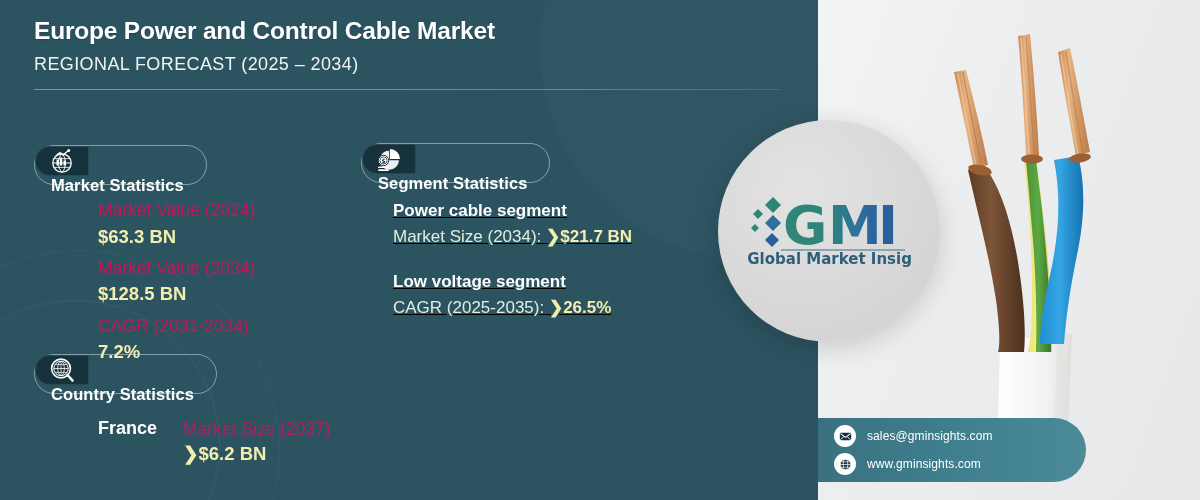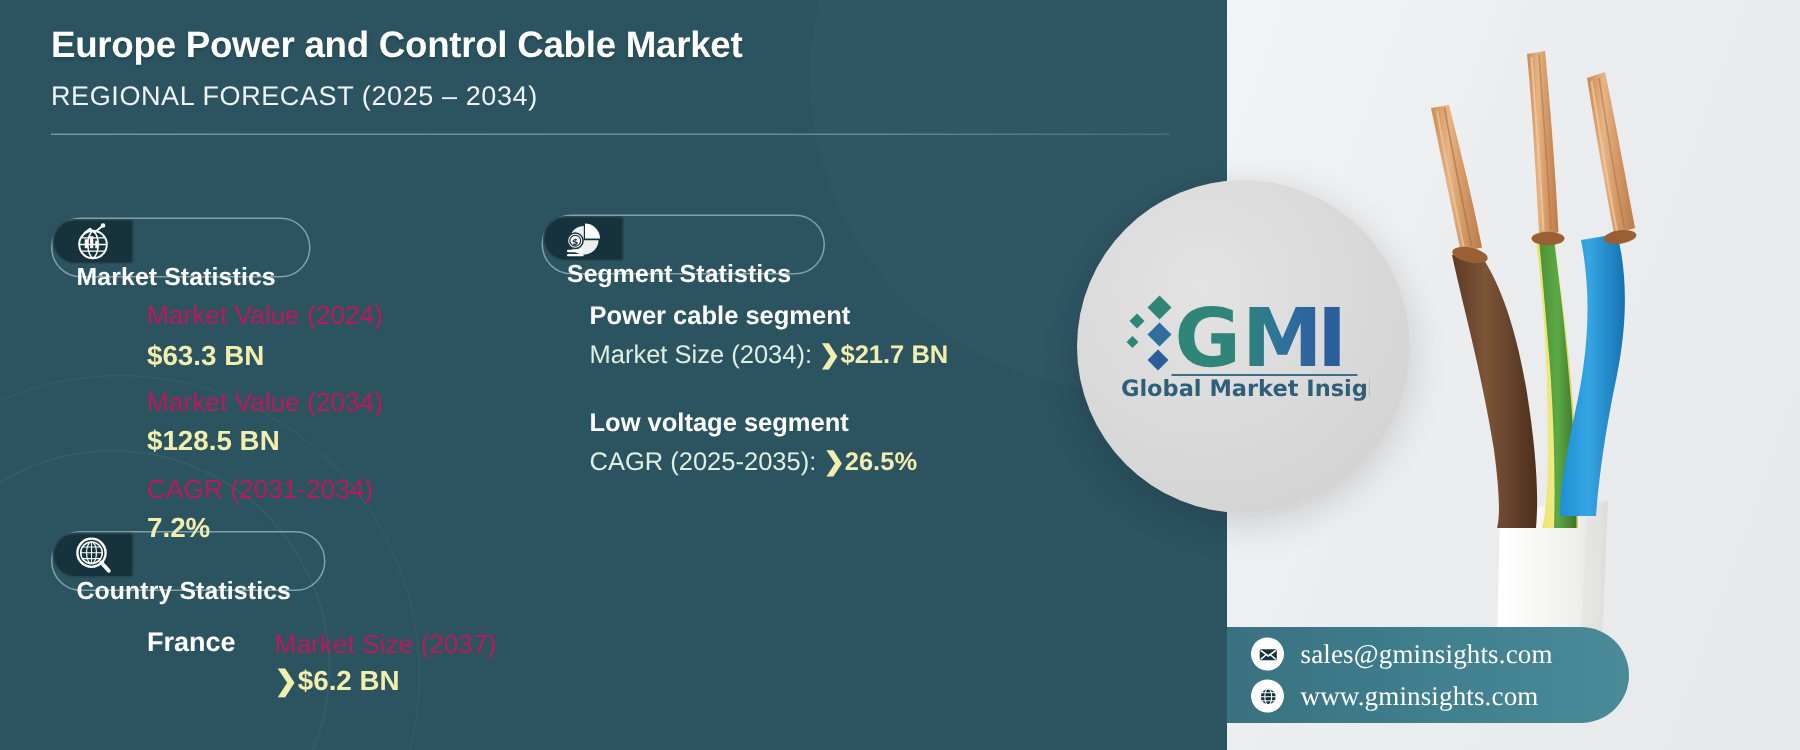--- a/index.html
+++ b/index.html
@@ -56,21 +56,21 @@
   .mint { color:#def0df; }
 
   #market-stats { position:absolute; left:98px; top:198px; }
   #market-stats .lbl { font-size:17.5px; line-height:1.46; }
   #market-stats .val { font-size:18.5px; line-height:1.42; }
   #market-stats .grp { margin-bottom:6px; }
 
   #segment-stats { position:absolute; left:393px; top:198px; }
   #segment-stats .ttl { color:#ffffff; font-weight:bold; font-size:17px; line-height:1.5; }
   #segment-stats .sub { font-size:17px; line-height:1.5; }
-  #segment-stats .grp { margin-bottom:20px; }
+  #segment-stats .grp { margin-bottom:20px;text-decoration:underline; }
 
   #country-stats { position:absolute; left:98px; top:417px; display:flex; }
   #country-stats .cname { color:#ffffff; font-weight:bold; font-size:18px; padding-top:1px; }
   #country-stats .cval { margin-left:26px; }
   #country-stats .lbl { font-size:17.5px; line-height:1.45; }
   #country-stats .val { font-size:18.5px; line-height:1.35; }
 
   
   .logo-wrap { position:absolute; left:718px; top:120px; width:222px; height:222px; }
   .logo-circ { position:absolute; inset:0; border-radius:50%;
@@ -80,21 +80,21 @@
     display:flex; flex-direction:column; align-items:center; justify-content:center; }
 
   
   .contact { position:absolute; left:818px; top:418px; width:268px; height:64px;
     background:linear-gradient(90deg,#3a7180 0%,#40808f 55%,#4b8b98 100%);
     border-radius:0 32px 32px 0;
     display:flex; flex-direction:column; justify-content:center; gap:6px; padding-left:16px; }
   .crow { display:flex; align-items:center; gap:11px; }
   .cicon { width:22px; height:22px; border-radius:50%; background:#ffffff;
     display:flex; align-items:center; justify-content:center; flex:none; }
-  .ctxt { color:#ffffff; font-size:18px; letter-spacing:.1px;font-family:Liberation Serif, serif; }
+  .ctxt { color:#ffffff; font-size:12px; letter-spacing:.1px; }
 </style>
 </head>
 <body>
 
 <div id="stage">
 
   <div class="photo-bg">
     
     
     

